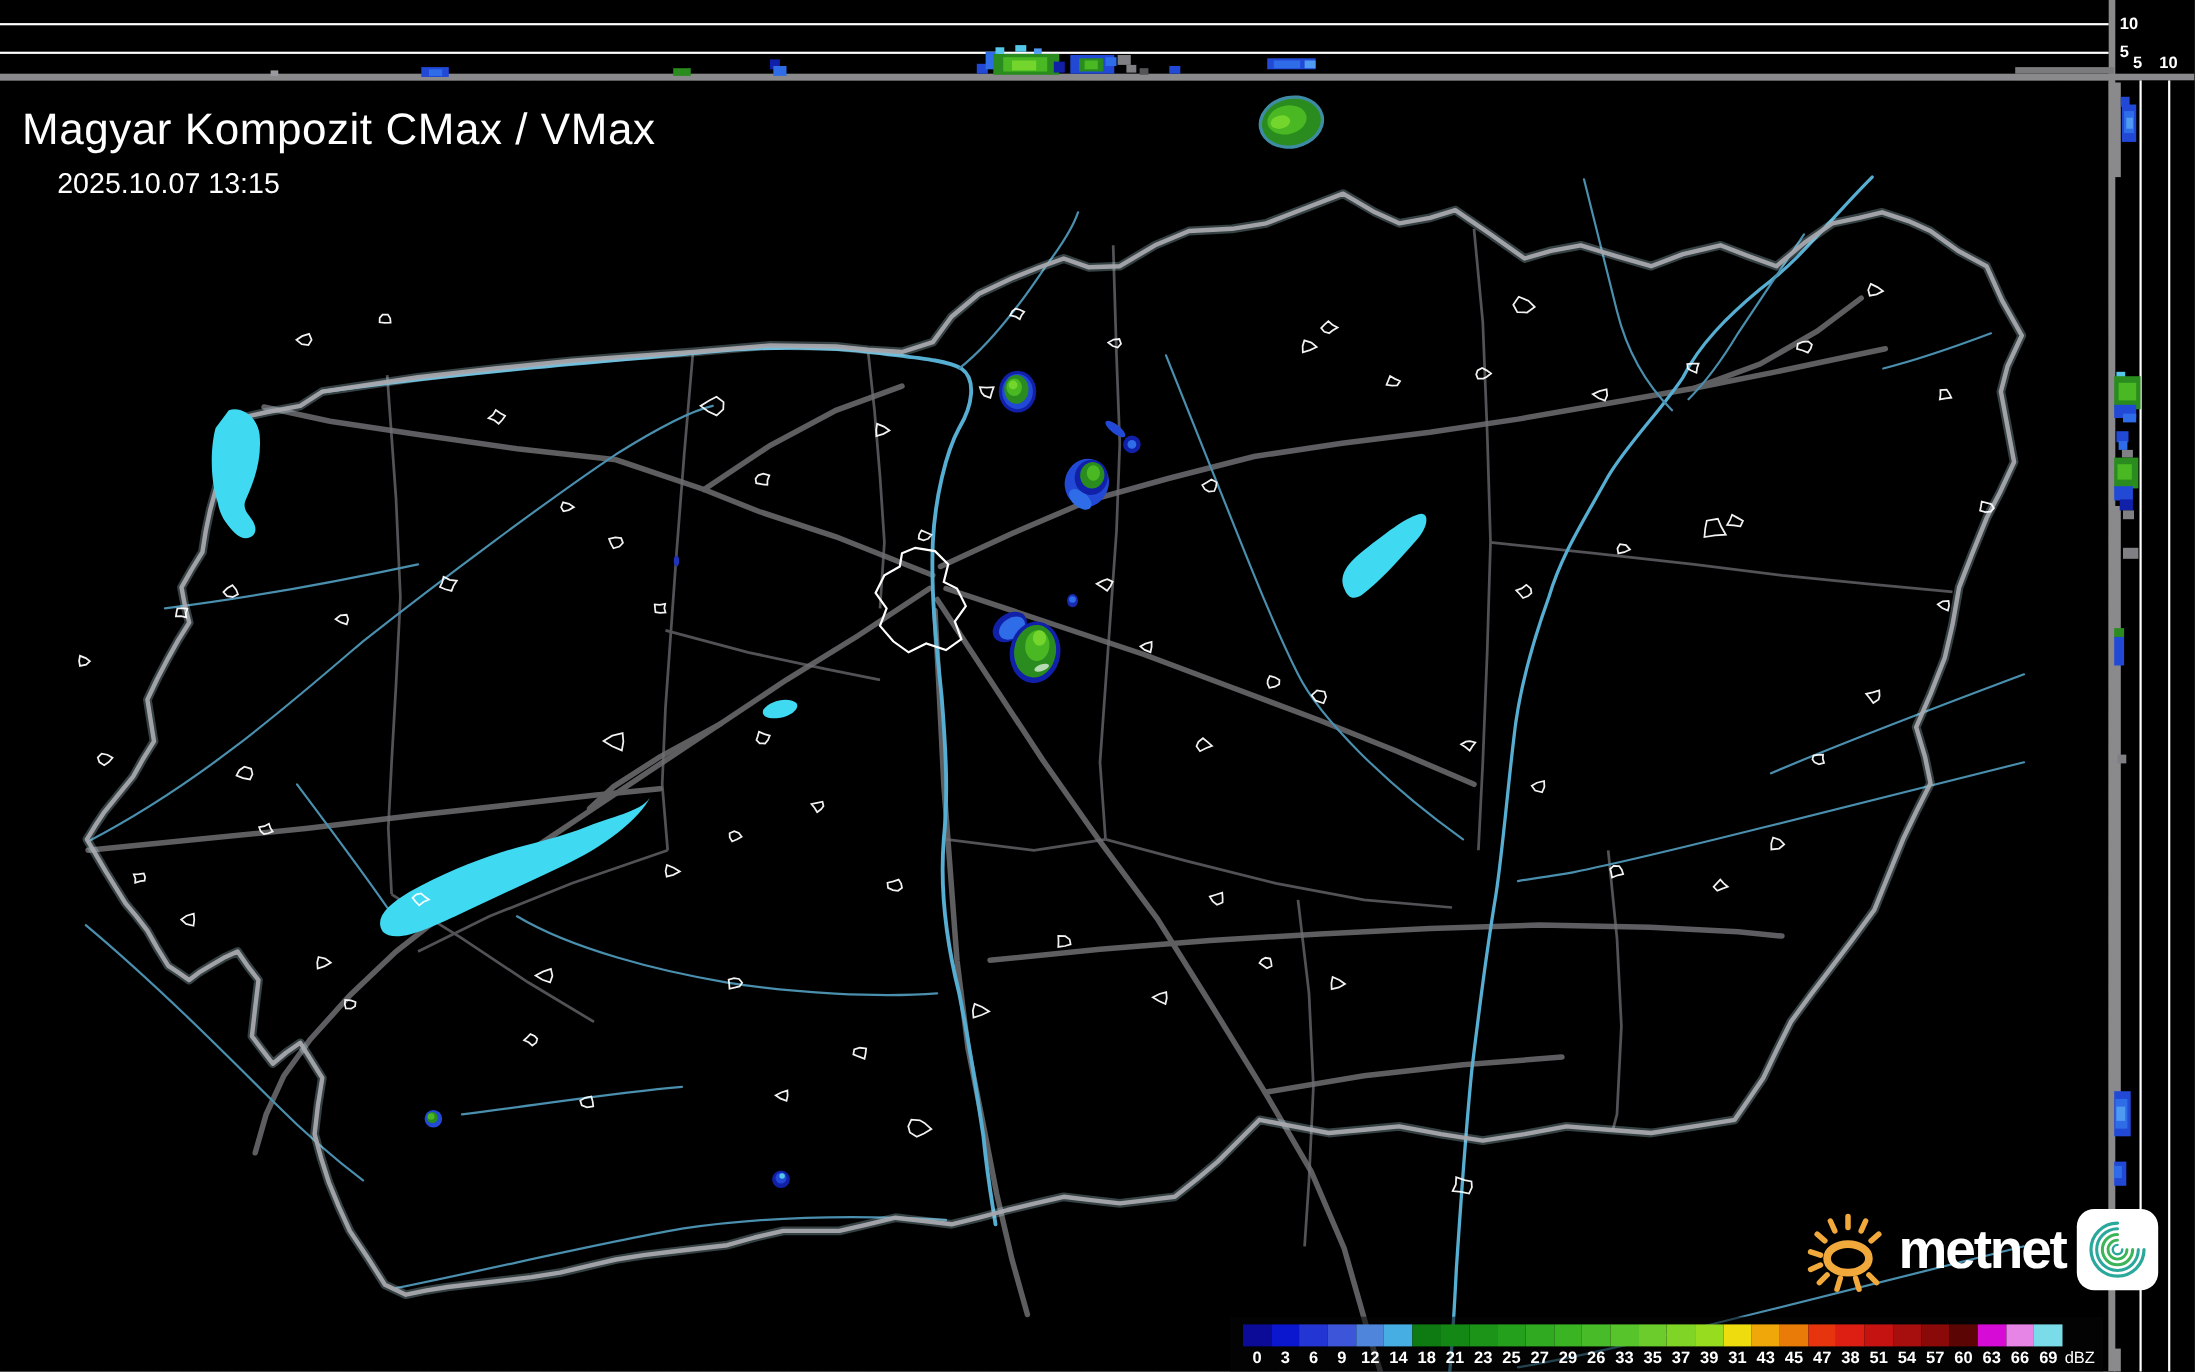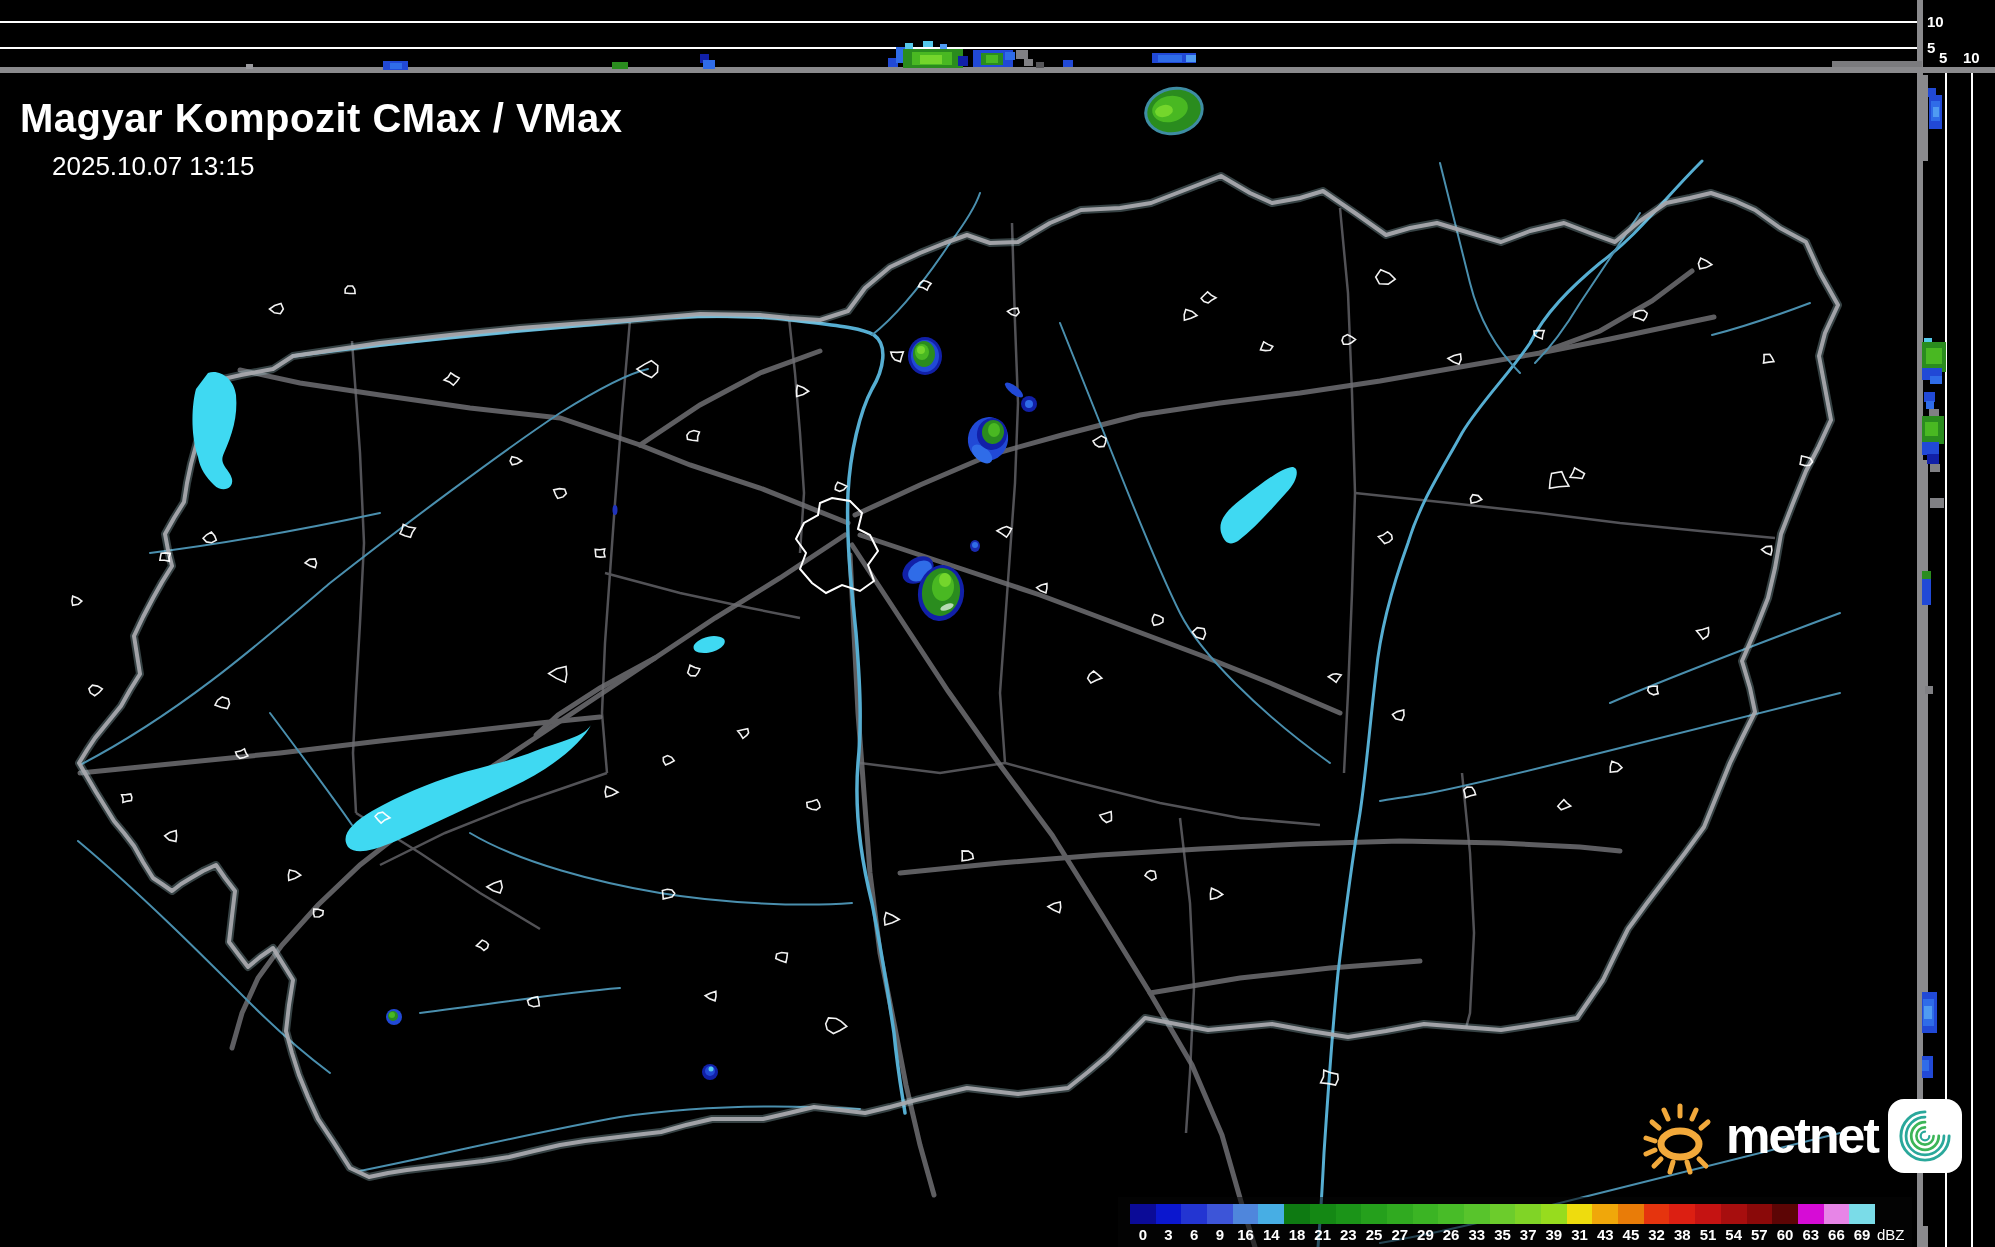--- a/index.html
+++ b/index.html
@@ -16,21 +16,21 @@
   #border-top{left:0;top:67px;width:1995px;height:6px;}
   #border-right{left:1917px;top:0;width:6px;height:1247px;}
   .axis-label{position:absolute;font-size:15px;font-weight:bold;color:#fff;line-height:1;}
   
   #strip-overlay{left:0;top:0;width:1995px;height:1247px;pointer-events:none;}
   .blobpx{position:absolute;}
   
   #map-wrap{left:0;top:73px;width:1917px;height:1174px;}
   
   #header{left:20px;top:96px;}
-  #title{font-size:40px;font-weight:bold;letter-spacing:.5px;}
+  #title{font-size:40px;font-weight:normal;letter-spacing:.5px;}
   #timestamp{font-size:26px;margin-top:10px;margin-left:32px;}
   
   #legend{left:1118px;top:1197px;width:794px;height:50px;background:rgba(5,5,5,.55);}
   #legend-bar{position:absolute;left:12px;top:7px;height:20px;display:flex;}
   #legend-bar div{width:25.7px;height:20px;}
   #legend-labels{position:absolute;left:12px;top:29px;display:flex;font-size:15px;font-weight:bold;}
   #legend-labels span{width:25.7px;text-align:center;}
   #legend-unit{font-size:15px;font-weight:normal;margin-left:2px;}
   
   #logo{left:1642px;top:1096px;display:flex;align-items:center;gap:10px;}
@@ -361,37 +361,37 @@
       <div style="background: rgb(92, 5, 5);"></div>
       <div style="background: rgb(214, 12, 214);"></div>
       <div style="background: rgb(231, 133, 231);"></div>
       <div style="background: rgb(122, 220, 232);"></div>
     </div>
   <div id="legend-labels">
       <span>0</span>
       <span>3</span>
       <span>6</span>
       <span>9</span>
-      <span>16</span>
+      <span>12</span>
       <span>14</span>
       <span>18</span>
       <span>21</span>
       <span>23</span>
       <span>25</span>
       <span>27</span>
       <span>29</span>
       <span>26</span>
       <span>33</span>
       <span>35</span>
       <span>37</span>
       <span>39</span>
       <span>31</span>
       <span>43</span>
       <span>45</span>
-      <span>32</span>
+      <span>47</span>
       <span>38</span>
       <span>51</span>
       <span>54</span>
       <span>57</span>
       <span>60</span>
       <span>63</span>
       <span>66</span>
       <span>69</span>
       <span id="legend-unit">dBZ</span>
     </div>

